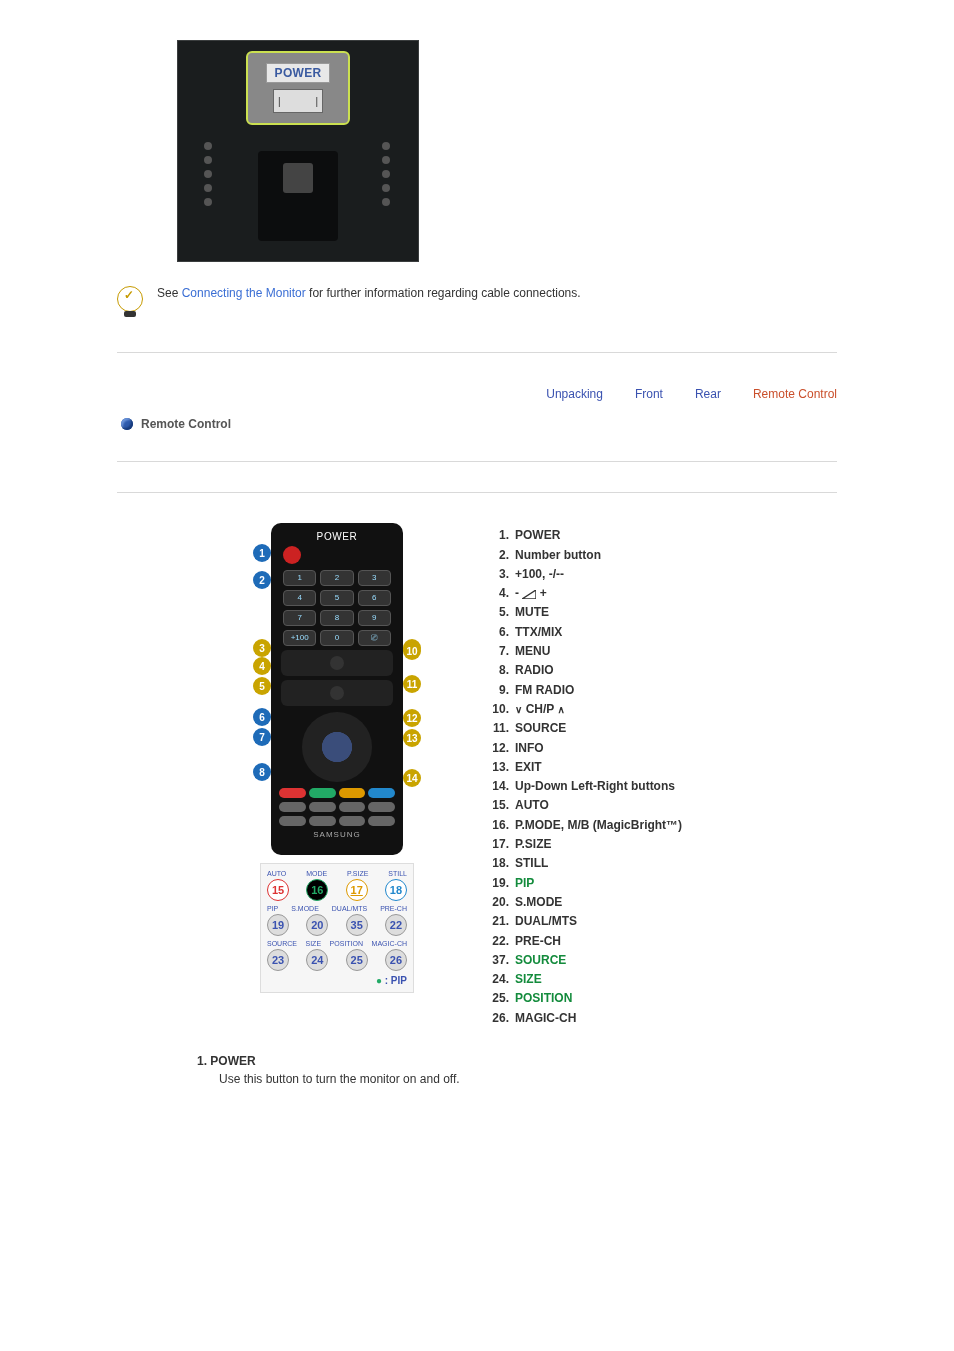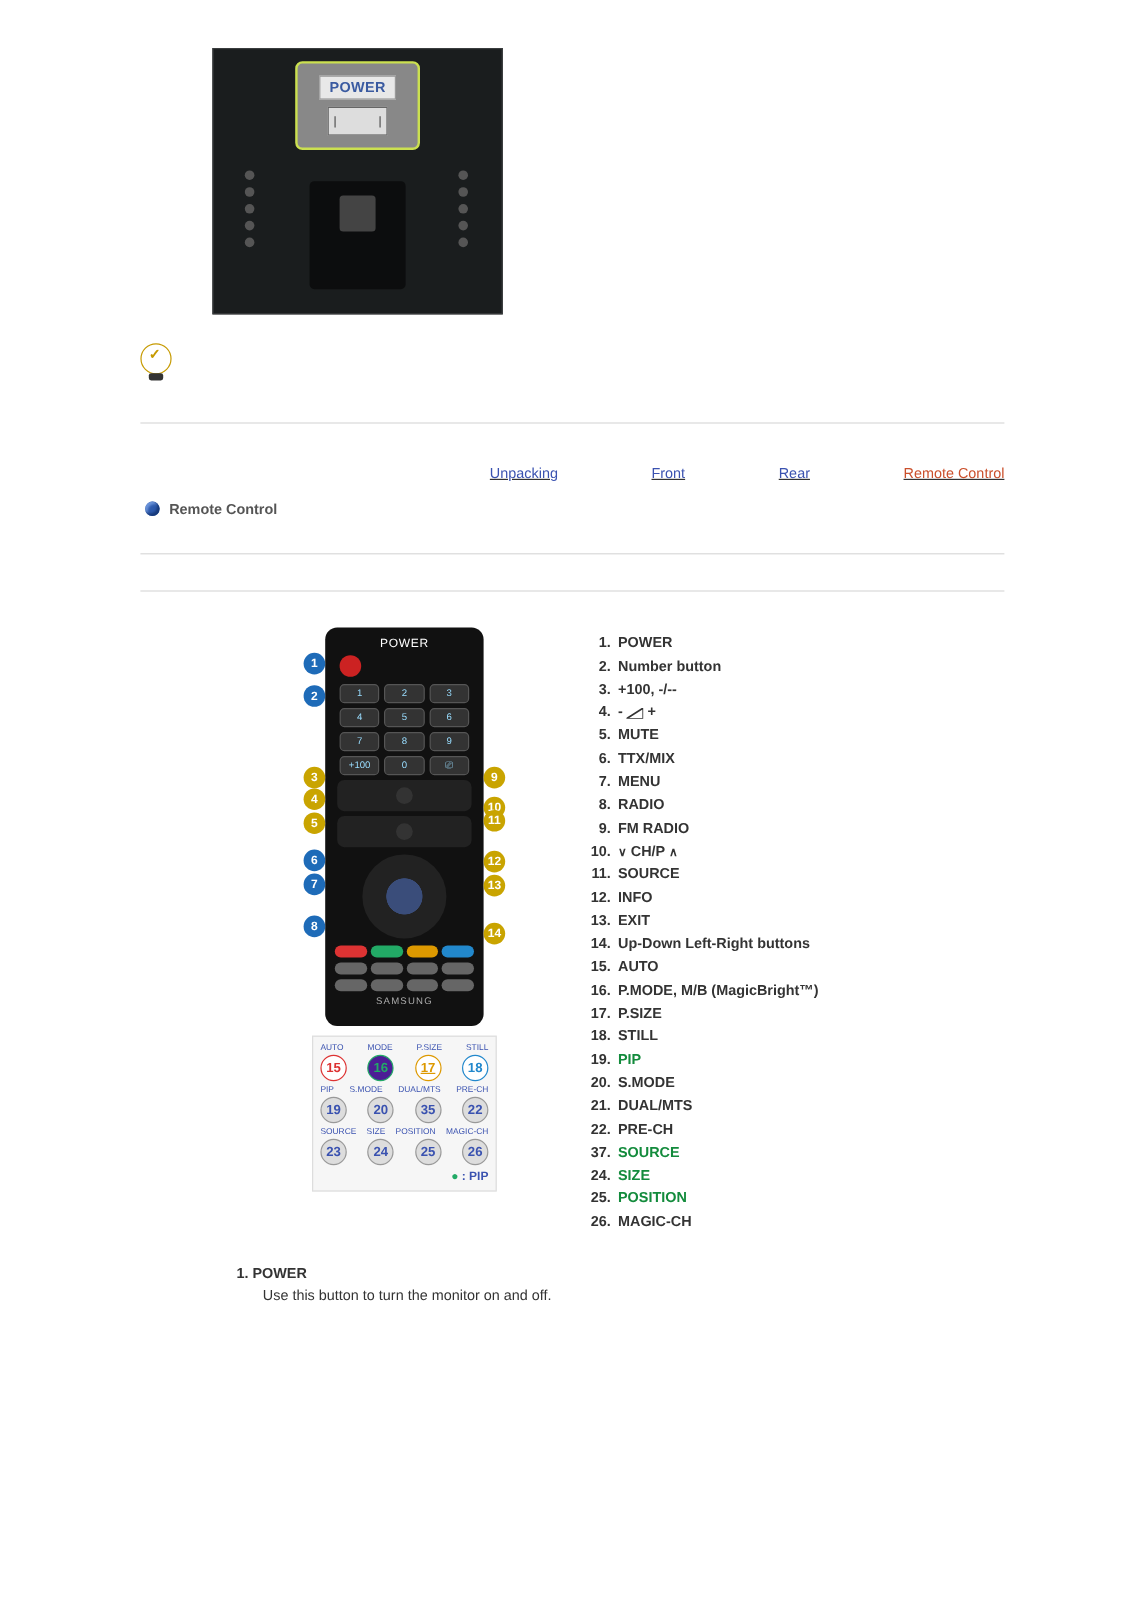--- a/index.html
+++ b/index.html
@@ -14,21 +14,21 @@
   .photo .dots{position:absolute;top:95px;width:10px;}
   .photo .dots span{display:block;width:8px;height:8px;background:#555;border-radius:50%;margin:6px 0;}
   .photo .dots.left{left:26px;}
   .photo .dots.right{right:26px;}
   .infoline{display:flex;align-items:flex-start;margin:10px 40px 40px 40px;}
   .infoline .note-icon{width:24px;height:24px;border:1px solid #c69a00;border-radius:50%;background:#fff;position:relative;margin-right:14px;flex:0 0 24px;}
   .infoline .note-icon::after{content:"✓";color:#c69a00;position:absolute;top:1px;left:6px;font-size:12px;font-weight:bold;}
   .infoline .note-icon::before{content:"";position:absolute;bottom:-6px;left:6px;width:12px;height:6px;background:#333;border-radius:2px;}
   .infoline span.link{color:#3a6ed4;}
   hr.sep{border:none;border-top:1px solid #d9d9d9;margin:30px 40px;}
-  .tabsrow{display:flex;justify-content:flex-end;gap:78px;padding:4px 40px 10px 40px;font-size:12px;text-decoration:underline;}
+  .tabsrow{display:flex;justify-content:flex-end;gap:32px;padding:4px 40px 10px 40px;font-size:12px;}
   .tabsrow a{color:#3a52b0;text-decoration:none;cursor:pointer;}
   .tabsrow a.off{color:#ca4f2b;cursor:default;}
   .sectiontitle{display:flex;align-items:center;gap:8px;margin:6px 40px 10px 44px;font-weight:bold;color:#555;}
   .sectiontitle .dot{width:12px;height:12px;background:#2d5aad;border-radius:50%;box-shadow:inset -2px -2px 2px #173a7a,inset 2px 2px 2px #6a93d9;}
   .warn{text-align:center;font-weight:bold;font-size:12px;color:#333;margin:26px 60px 10px 60px;line-height:1.4;}
   .remotewrap{display:flex;margin:28px 40px 0 180px;}
   .remoteimg{width:160px;flex:0 0 160px;margin-right:70px;}
   .remotebody{width:120px;background:#111;border-radius:10px;margin:0 auto;padding:8px 6px 12px 6px;color:#fff;}
   .remotebody .title{text-align:center;font-size:10px;margin-bottom:4px;letter-spacing:.6px;}
   .remotebody .powerbtn{width:18px;height:18px;border-radius:50%;background:#c22;margin:0 0 6px 6px;}
@@ -43,21 +43,21 @@
   .remotebody .row4.colors span:nth-child(2){background:#2a6;}
   .remotebody .row4.colors span:nth-child(3){background:#d90;}
   .remotebody .row4.colors span:nth-child(4){background:#28c;}
   .remotebody .row4.grey span{background:#666;}
   .remotebody .brand{text-align:center;font-size:8px;letter-spacing:1px;margin:0 0 4px 0;color:#aaa;}
   .remotefoot{width:140px;margin:8px auto 0 auto;padding:6px;background:#f6f6f6;border:1px solid #ddd;}
   .remotefoot .lbls{display:flex;justify-content:space-between;font-size:7px;color:#3a52b0;margin-bottom:2px;}
   .remotefoot .btns{display:flex;justify-content:space-between;margin-bottom:4px;}
   .remotefoot .btns span{width:20px;height:20px;border-radius:50%;background:#ddd;border:1px solid #999;display:flex;align-items:center;justify-content:center;font-size:11px;font-weight:bold;}
   .remotefoot .btns.r1 span:nth-child(1){background:#fff;color:#d33;border-color:#d33;}
-  .remotefoot .btns.r1 span:nth-child(2){background:#4c1d95;color:#2a6;border-color:#2a6;}
+  .remotefoot .btns.r1 span:nth-child(2){background:#000000;color:#2a6;border-color:#2a6;}
   .remotefoot .btns.r1 span:nth-child(3){background:#fff;color:#d90;border-color:#d90;text-decoration:underline;}
   .remotefoot .btns.r1 span:nth-child(4){background:#fff;color:#28c;border-color:#28c;}
   .remotefoot .btns.r2 span,.remotefoot .btns.r3 span{color:#3a52b0;}
   .remotefoot .legend{font-size:10px;color:#3a52b0;text-align:right;font-weight:bold;margin-top:2px;}
   .remotefoot .legend::before{content:"● ";color:#2a6;}
   .listcol{flex:1;}
   .listcol ol{list-style:none;padding:0;margin:0;font-weight:bold;font-size:12px;}
   .listcol ol li{margin:5.3px 0;}
   .listcol ol li .num{display:inline-block;min-width:22px;text-align:right;margin-right:6px;}
   .listcol ol li .lab.green{color:#138b3c;}
@@ -95,20 +95,23 @@
         <span></span>
         <span></span>
         <span></span>
         <span></span>
         <span></span>
       </div>
   </div>
 
   <div class="infoline">
     <div class="note-icon"></div>
+    <div>
+      <span>See </span><span class="link">Connecting the Monitor</span><span> for further information regarding cable connections.</span>
+    </div>
   </div>
 
   <hr class="sep">
 
   <div class="tabsrow">
     <a>Unpacking</a>
     <a>Front</a>
     <a>Rear</a>
     <a class="off">Remote Control</a>
   </div>
@@ -212,21 +215,21 @@
       <span class="callout blue" style="top:21px;left:-4px">1</span>
       <span class="callout blue" style="top:48px;left:-4px">2</span>
       <span class="callout gold" style="top:116px;left:-4px">3</span>
       <span class="callout gold" style="top:134px;left:-4px">4</span>
       <span class="callout gold" style="top:154px;left:-4px">5</span>
       <span class="callout blue" style="top:185px;left:-4px">6</span>
       <span class="callout blue" style="top:205px;left:-4px">7</span>
       <span class="callout blue" style="top:240px;left:-4px">8</span>
 
       <span class="callout gold" style="top:116px;right:-4px">9</span>
-      <span class="callout gold" style="top:141px;right:-4px">10</span>
+      <span class="callout gold" style="top:119px;right:-4px">10</span>
       <span class="callout gold" style="top:152px;right:-4px">11</span>
       <span class="callout gold" style="top:186px;right:-4px">12</span>
       <span class="callout gold" style="top:206px;right:-4px">13</span>
       <span class="callout gold" style="top:246px;right:-4px">14</span>
     </div>
 
     <div class="listcol">
       <ol id="keylist">
           <li><span class="num">1.</span><span class="lab">POWER</span></li>
           <li><span class="num">2.</span><span class="lab">Number button</span></li>

